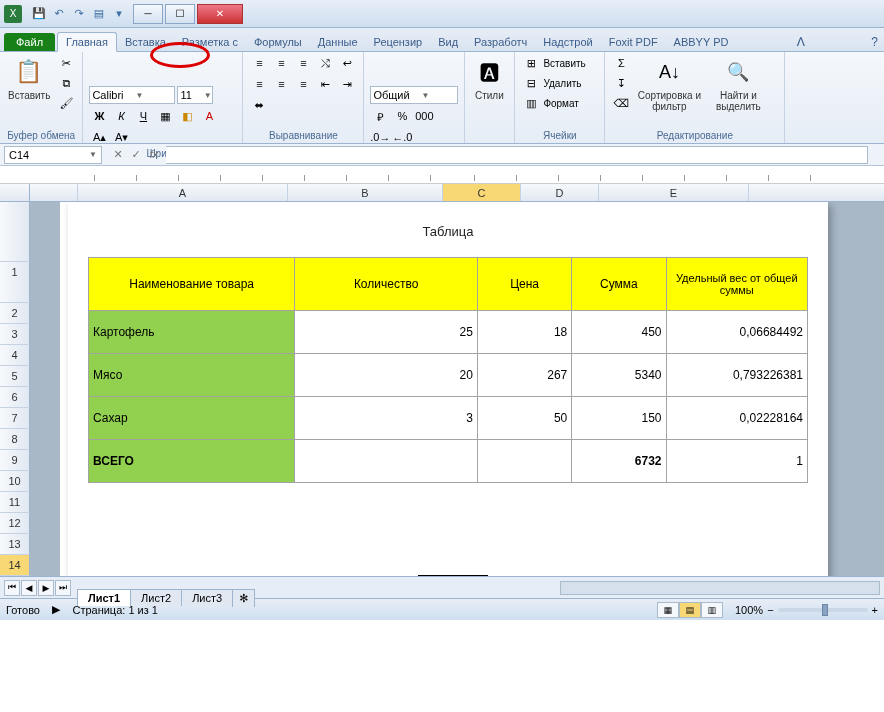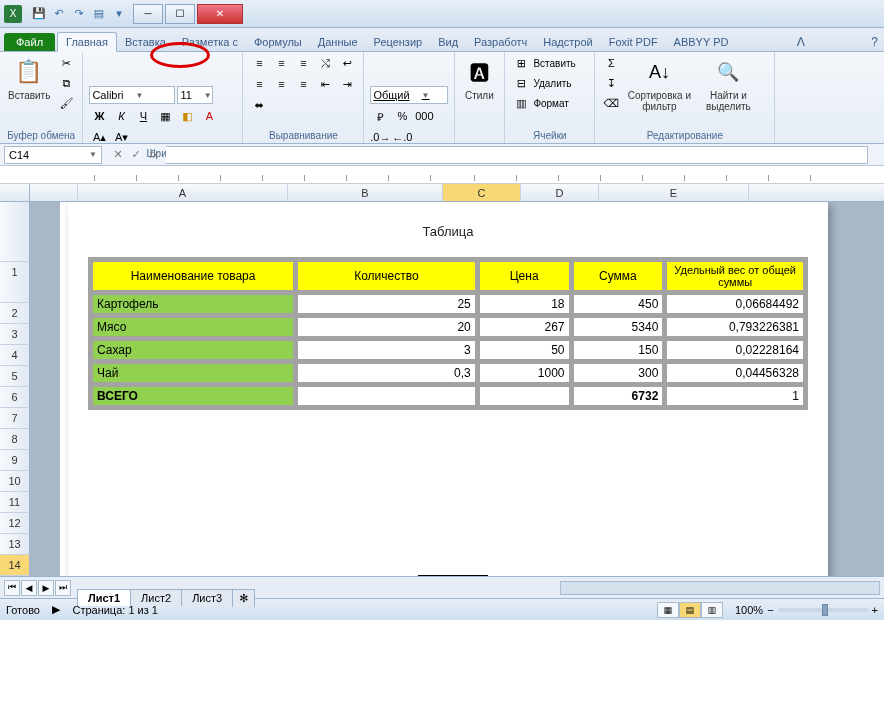--- a/index.html
+++ b/index.html
@@ -60,21 +60,21 @@
 .row-headers .rh.active{ background:#f8d775;}
 
 
 .page-canvas { flex:1; position:relative; background:#a9b8c7; padding:6px 0 0 0; overflow:hidden;}
 .page { position:absolute; left:38px; top:0; width:760px; background:#fff; box-shadow:3px 3px 8px rgba(0,0,0,0.3); min-height:440px;}
 .page-inner{ padding:22px 20px;}
 
 .table-title{ text-align:center; font-size:13px; margin-bottom:18px; color:#222;}
 
 table.data{ border-collapse:collapse; width:100%; font-size:12px;}
-table.data td, table.data th{ border:5px solid #a3a3a3; padding:2px 4px; height:21px; width: 80px;}
+table.data td, table.data th{ border:1px solid #a3a3a3; padding:14px 4px; height:21px; width: 80px;}
 table.data th{ background:#ffff00; font-weight:normal; text-align:center;}
 table.data td.name{ background:#92d050;}
 table.data td.num{ text-align:right;}
 table.data td.bold{ font-weight:bold;}
 .colA{width:175px;} .colB{width:155px;} .colC{width:70px;} .colD{width:70px;} .colE{width:120px;}
 
 
 .selected-cell{ position:absolute; border:2px solid #000; background:#fff; pointer-events:none;}
 .selected-cell::after{content:""; position:absolute; right:-3px; bottom:-3px; width:5px; height:5px; background:#000;}
 
@@ -208,21 +208,21 @@
       </div>
       <div class="mini-row">
         <span class="mini-btn" style="width:auto;padding:0 4px;">⬌</span>
       </div>
     </div>
     <div class="group-label">Выравнивание</div>
   </div>
 
   <div class="ribbon-group" style="min-width:88px;">
     <div class="group-body" style="flex-direction:column; gap:3px;">
-      <div class="combo" style="width:78px;text-decoration:underline;">
+      <div class="combo" style="width:88px;">
           <span>Общий</span>
           <span class="arrow">▼</span>
         </div>
       <div class="mini-row">
         <span class="mini-btn">₽</span>
         <span class="mini-btn">%</span>
         <span class="mini-btn">000</span>
       </div>
       <div class="mini-row">
         <span class="mini-btn">.0→</span>
@@ -434,27 +434,20 @@
                   <td class="num">5340</td>
                   <td class="num">0,793226381</td>
                 </tr>
                 <tr>
                   <td class="name">Сахар</td>
                   <td class="num">3</td>
                   <td class="num">50</td>
                   <td class="num">150</td>
                   <td class="num">0,02228164</td>
                 </tr>
-                <tr>
-                  <td class="name">Чай</td>
-                  <td class="num">0,3</td>
-                  <td class="num">1000</td>
-                  <td class="num">300</td>
-                  <td class="num">0,04456328</td>
-                </tr>
               </tbody>
             <tbody>
                 <tr>
               <td class="name bold">ВСЕГО</td>
               <td></td>
               <td></td>
               <td class="num bold">6732</td>
               <td class="num">1</td>
             </tr>
           </tbody>

